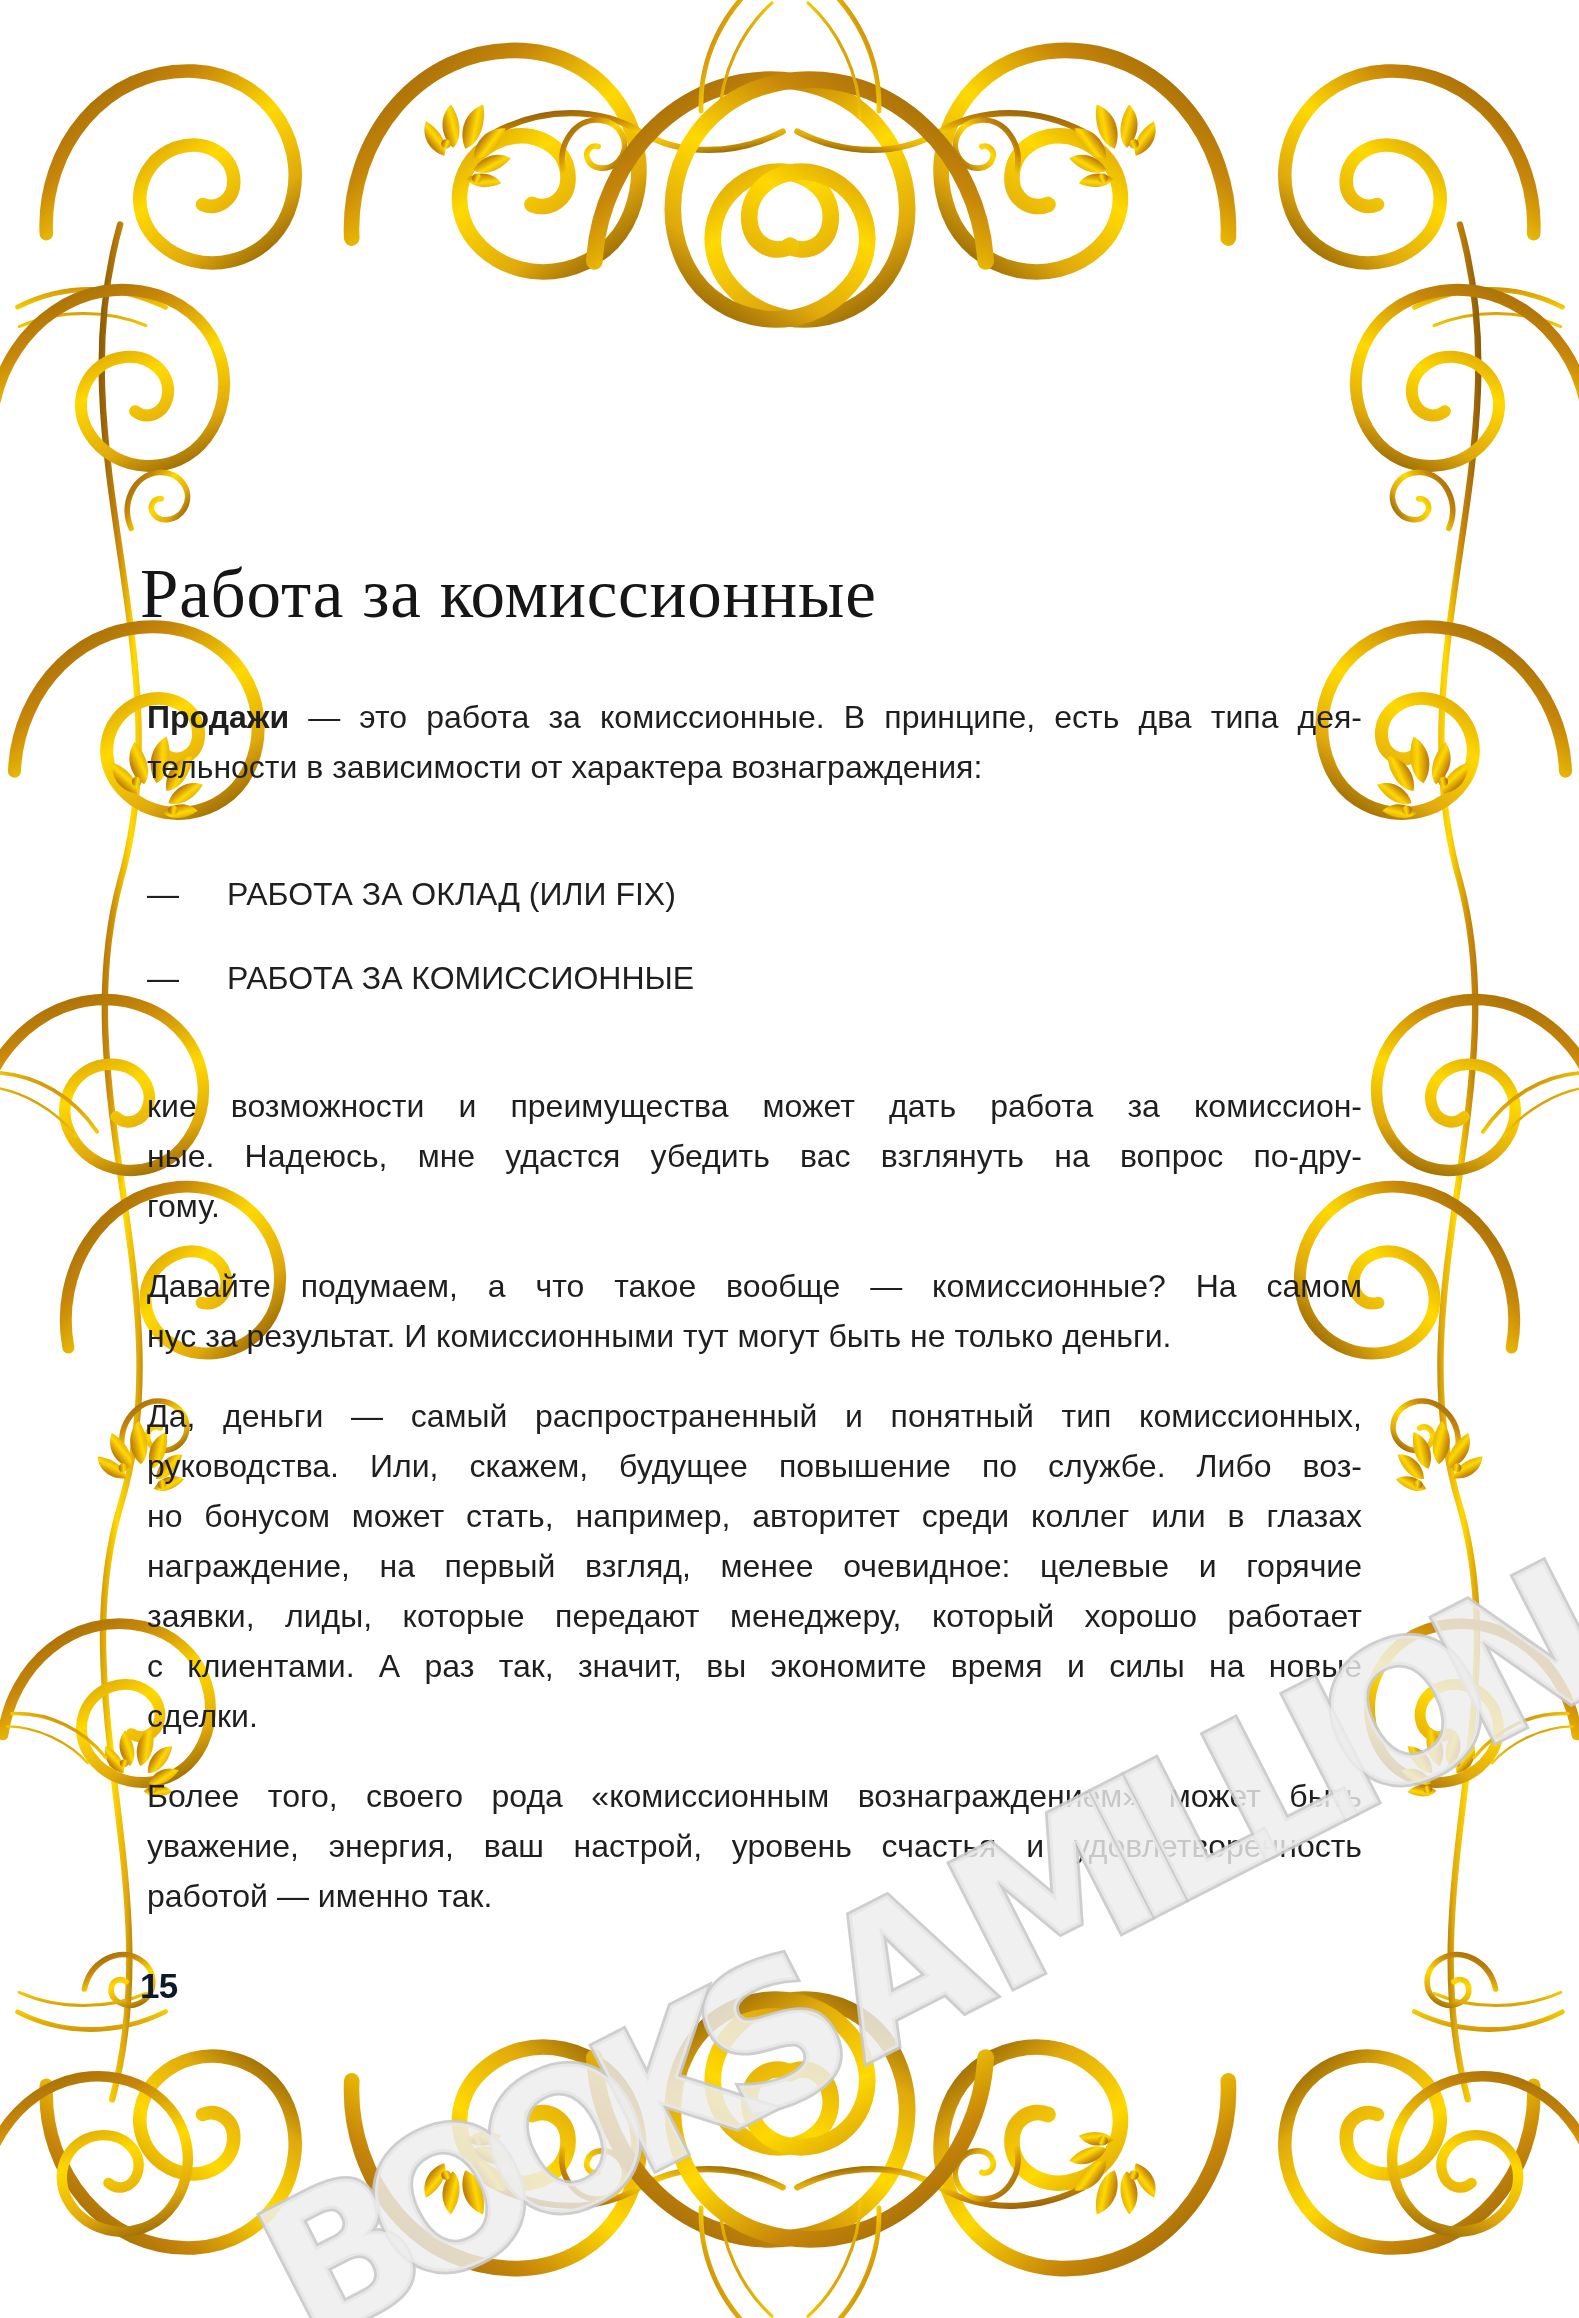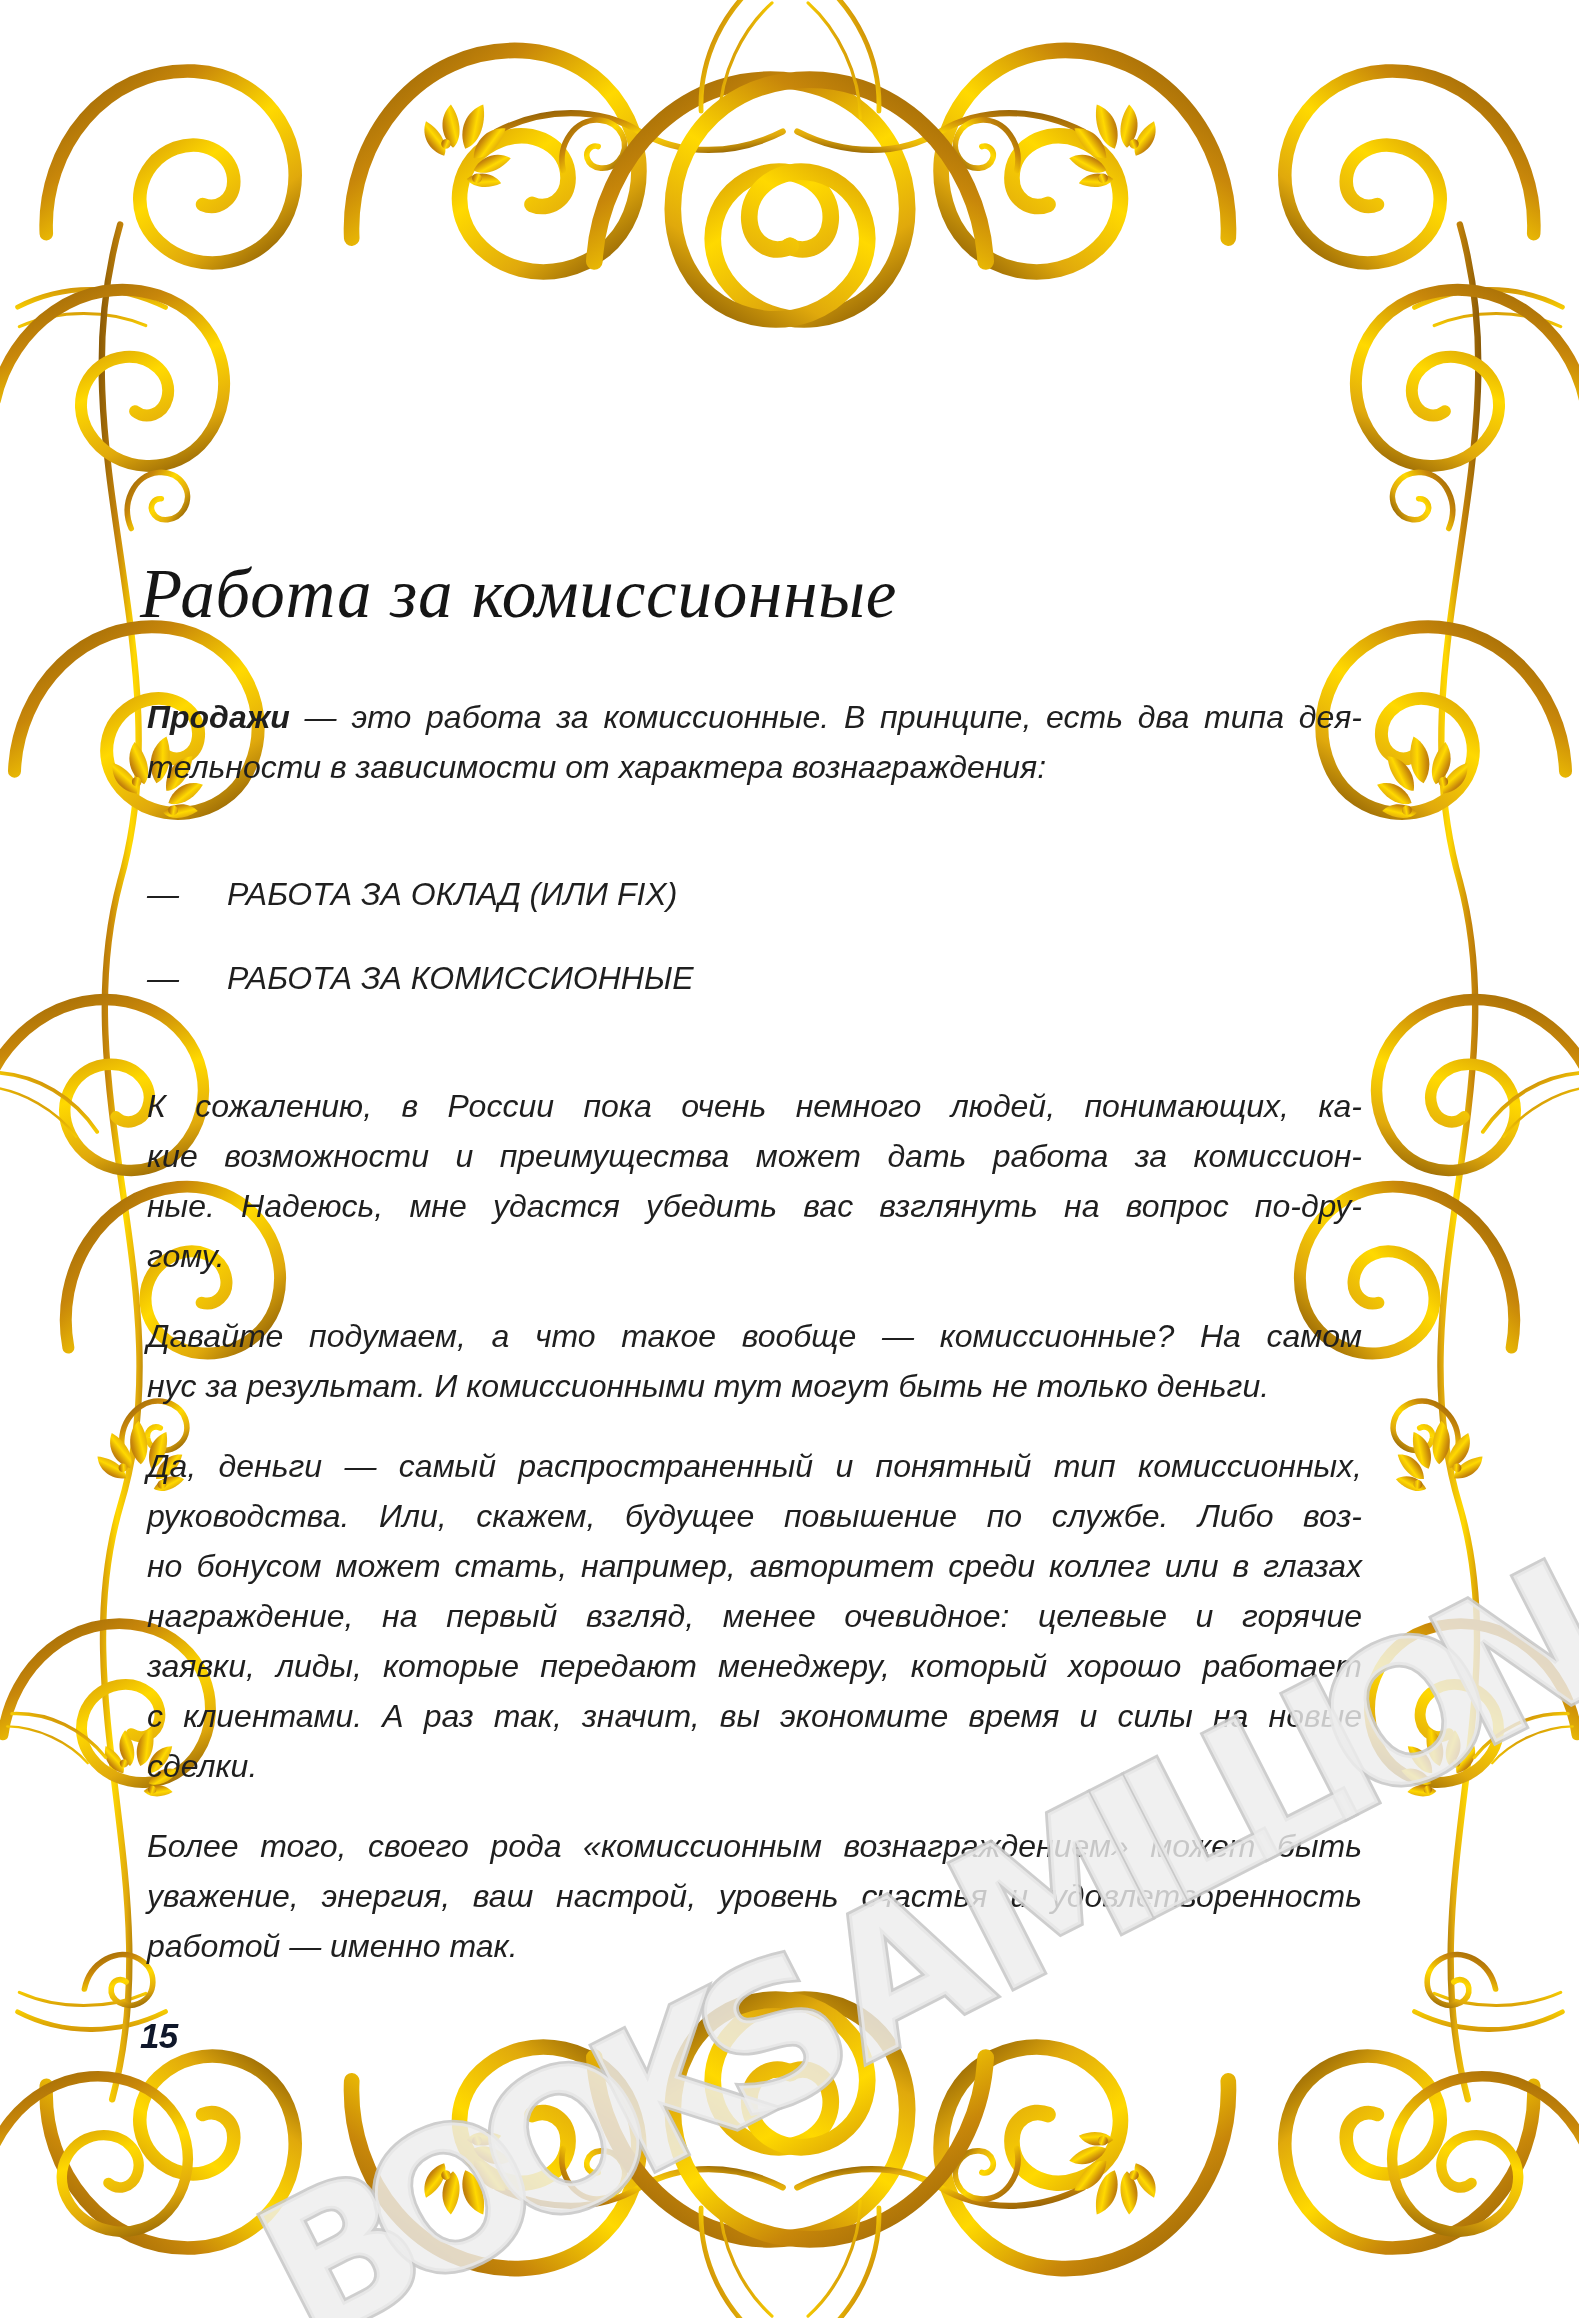--- a/index.html
+++ b/index.html
@@ -2,21 +2,21 @@
 <html style="font-size:13px"><head>
 <meta charset="utf-8">
 <style>
   html,body{margin:0;padding:0;background:#ffffff;}
   body{
     width:1580px;height:2319px;position:relative;overflow:hidden;
     font-family:"Liberation Sans",sans-serif;color:#1f1f1f;
   }
   .border-svg{position:absolute;left:0;top:0;z-index:1;pointer-events:none;}
   .wm-svg{position:absolute;left:0;top:0;z-index:3;pointer-events:none;}
-  .content{position:absolute;left:140px;top:0;width:1222px;z-index:2;font-style:italic;}
+  .content{position:absolute;left:140px;top:0;width:1222px;z-index:2;}
   .title{
     font-family:"Liberation Serif",serif;font-weight:400;color:#161616;
     font-size:69px;line-height:80px;margin:554px 0 0 0;letter-spacing:0.8px;
   }
   .bodytext{font-size:32px;line-height:50px;color:#1f1f1f;margin-left:7px;}
   .line{text-align:justify;text-align-last:justify;}
   .line.last{text-align:left;text-align-last:left;}
   .bold{font-weight:700;}
   .p-intro{margin-top:58px;}
   .list{margin-top:77px;}
@@ -124,21 +124,20 @@
       <span class="list-dash">—</span>
       <span>РАБОТА ЗА ОКЛАД (ИЛИ FIX)</span>
     </div>
     <div class="list-item">
       <span class="list-dash">—</span>
       <span>РАБОТА ЗА КОМИССИОННЫЕ</span>
     </div>
   </div>
 
   <div class="bodytext p0">
-    <div class="line">К сожалению, в России пока очень немного людей, понимающих, ка-</div>
     <div class="line">кие возможности и преимущества может дать работа за комиссион-</div>
     <div class="line">ные. Надеюсь, мне удастся убедить вас взглянуть на вопрос по-дру-</div>
     <div class="line last">гому.</div>
   </div>
 
   <div class="bodytext p1">
     <div class="line">Давайте подумаем, а что такое вообще — комиссионные? На самом</div>
     <div class="line last">нус за результат. И комиссионными тут могут быть не только деньги.</div>
   </div>
 

